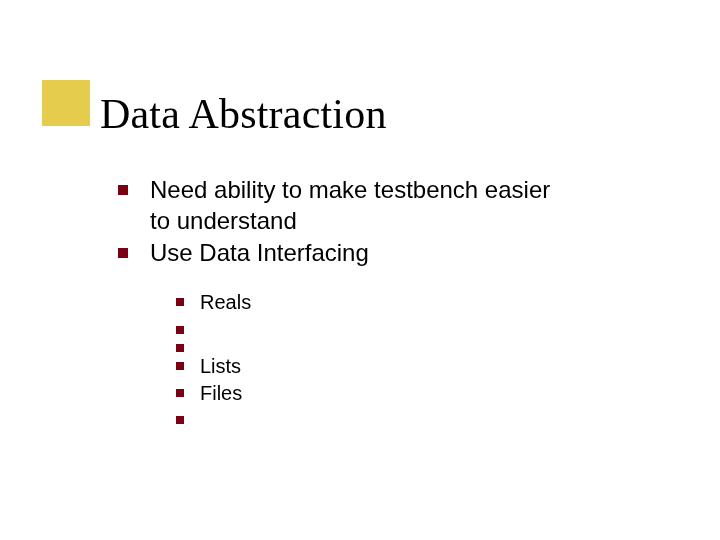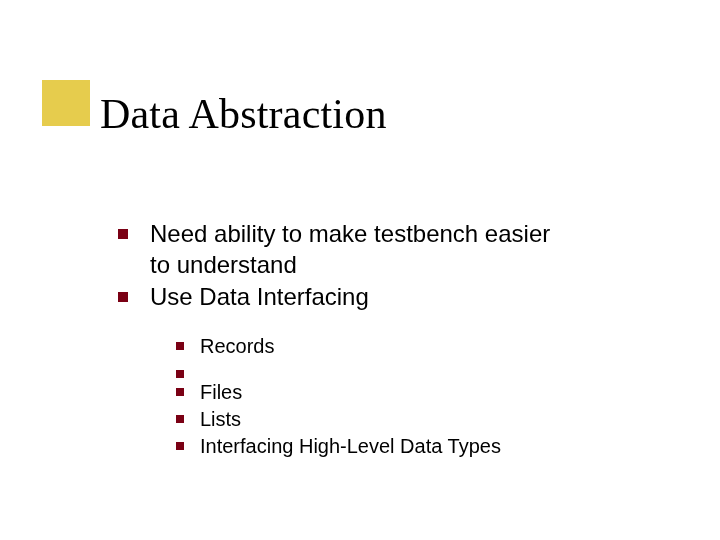--- a/index.html
+++ b/index.html
@@ -34,21 +34,20 @@
     font-size: 42px;
     line-height: 1.05;
     font-weight: 400;
     letter-spacing: 0.2px;
   }
   .body {
     position: absolute;
     left: 118px;
     top: 175px;
     right: 40px;
-    margin-top: 44px;
   }
   .lvl1 {
     display: flex;
     align-items: flex-start;
     font-size: 24px;
     line-height: 1.28;
     margin-bottom: 2px;
   }
   .lvl1 .bullet {
     flex: 0 0 auto;
@@ -98,33 +97,35 @@
     </div>
 
     <div class="lvl1">
       <div class="bullet"></div>
       <div class="text">Use Data Interfacing</div>
     </div>
 
     <div class="sublist">
       <div class="lvl2">
         <div class="bullet"></div>
-        <div>Records</div>
+        <div>Reals</div>
       </div>
       <div class="lvl2">
         <div class="bullet"></div>
+      </div>
+      <div class="lvl2">
+        <div class="bullet"></div>
+      </div>
+      <div class="lvl2">
+        <div class="bullet"></div>
+        <div>Lists</div>
       </div>
       <div class="lvl2">
         <div class="bullet"></div>
         <div>Files</div>
       </div>
       <div class="lvl2">
         <div class="bullet"></div>
-        <div>Lists</div>
-      </div>
-      <div class="lvl2">
-        <div class="bullet"></div>
-        <div>Interfacing High-Level Data Types</div>
       </div>
     </div>
 
   </div>
 </div>
 
 </body></html>

